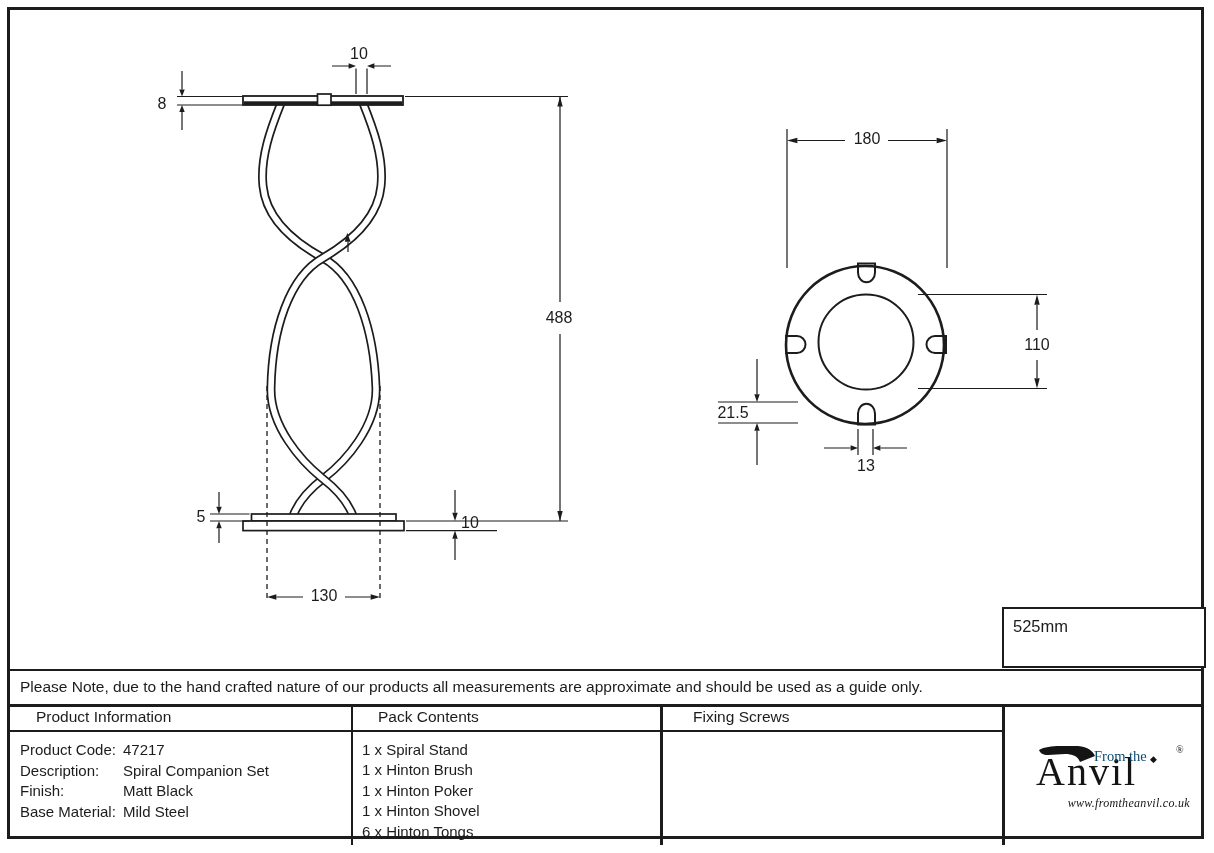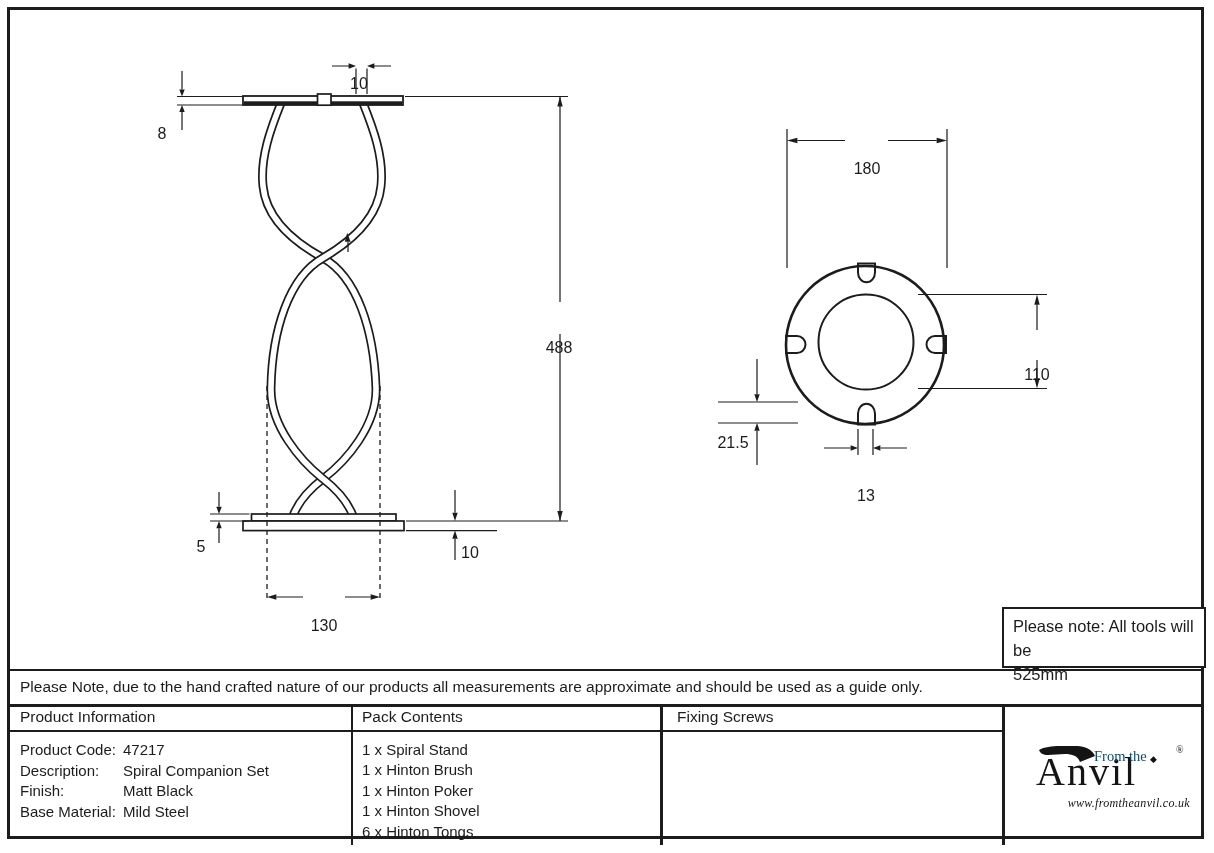--- a/index.html
+++ b/index.html
@@ -2,27 +2,27 @@
 <html><head>
 <meta charset="utf-8">
 <style>
   html,body{margin:0;padding:0;background:#fff;}
   body{width:1214px;height:853px;position:relative;overflow:hidden;
        font-family:"Liberation Sans","DejaVu Sans",sans-serif;color:#1c1c1c;}
   .page-border{position:absolute;left:7px;top:7px;width:1197px;height:832px;
        border:3px solid #1c1c1c;box-sizing:border-box;}
   svg.draw{position:absolute;left:0;top:0;}
   .dim{position:absolute;transform:translate(-50%,-50%);font-size:16px;
-       white-space:nowrap;color:#1c1c1c;margin-top:30px;}
+       white-space:nowrap;color:#1c1c1c;}
   .line{position:absolute;background:#1c1c1c;}
   .note-box{position:absolute;left:1002px;top:607px;width:204px;height:61px;
        border:2.5px solid #1c1c1c;box-sizing:border-box;padding:5px 4px 0 9px;
        font-size:16.5px;line-height:24px;background:#fff;}
   .disclaimer{position:absolute;left:20px;top:678px;font-size:15.5px;text-align:right;}
-  .th{position:absolute;top:708px;font-size:15.5px;}
+  .th{position:absolute;top:708px;font-size:15.5px;margin-left:16px;}
   .cell-line{position:absolute;font-size:15px;white-space:nowrap;}
   .logo{position:absolute;left:1034px;top:746px;width:156px;height:72px;}
   .logo-word{position:absolute;left:2px;top:5px;font-family:"Liberation Serif","DejaVu Serif",serif;
        font-size:40px;line-height:41px;letter-spacing:2px;color:#141414;}
   .logo-fromthe{position:absolute;left:60px;top:2px;font-family:"Liberation Serif","DejaVu Serif",serif;
        font-size:14.5px;color:#0c4a6e;}
   .logo-diamond{position:absolute;left:116px;top:8px;font-size:9px;color:#141414;}
   .logo-reg{position:absolute;left:142px;top:-2px;font-family:"Liberation Serif","DejaVu Serif",serif;
        font-size:10px;color:#141414;}
   .logo-url{position:absolute;left:0;top:50px;width:156px;text-align:right;
@@ -123,21 +123,20 @@
 <div class="dim" style="left:559px;top:318px">488</div>
 <div class="dim" style="left:201px;top:517px">5</div>
 <div class="dim" style="left:470px;top:523px">10</div>
 <div class="dim" style="left:324px;top:596px">130</div>
 <div class="dim" style="left:867px;top:139px">180</div>
 <div class="dim" style="left:1037px;top:345px">110</div>
 <div class="dim" style="left:733px;top:413px">21.5</div>
 <div class="dim" style="left:866px;top:466px">13</div>
 
 <div class="note-box">
-  <div>Please note: All tools will be</div>
   <div>525mm</div>
 </div>
 
 <div class="line" style="left:10px;top:668.5px;width:1194px;height:2.5px"></div>
 <div class="line" style="left:10px;top:704px;width:1194px;height:2.5px"></div>
 <div class="line" style="left:10px;top:729.5px;width:993px;height:2.5px"></div>
 <div class="line" style="left:350.5px;top:704px;width:2.5px;height:141px"></div>
 <div class="line" style="left:660px;top:704px;width:2.5px;height:141px"></div>
 <div class="line" style="left:1002px;top:704px;width:2.5px;height:141px"></div>
 

